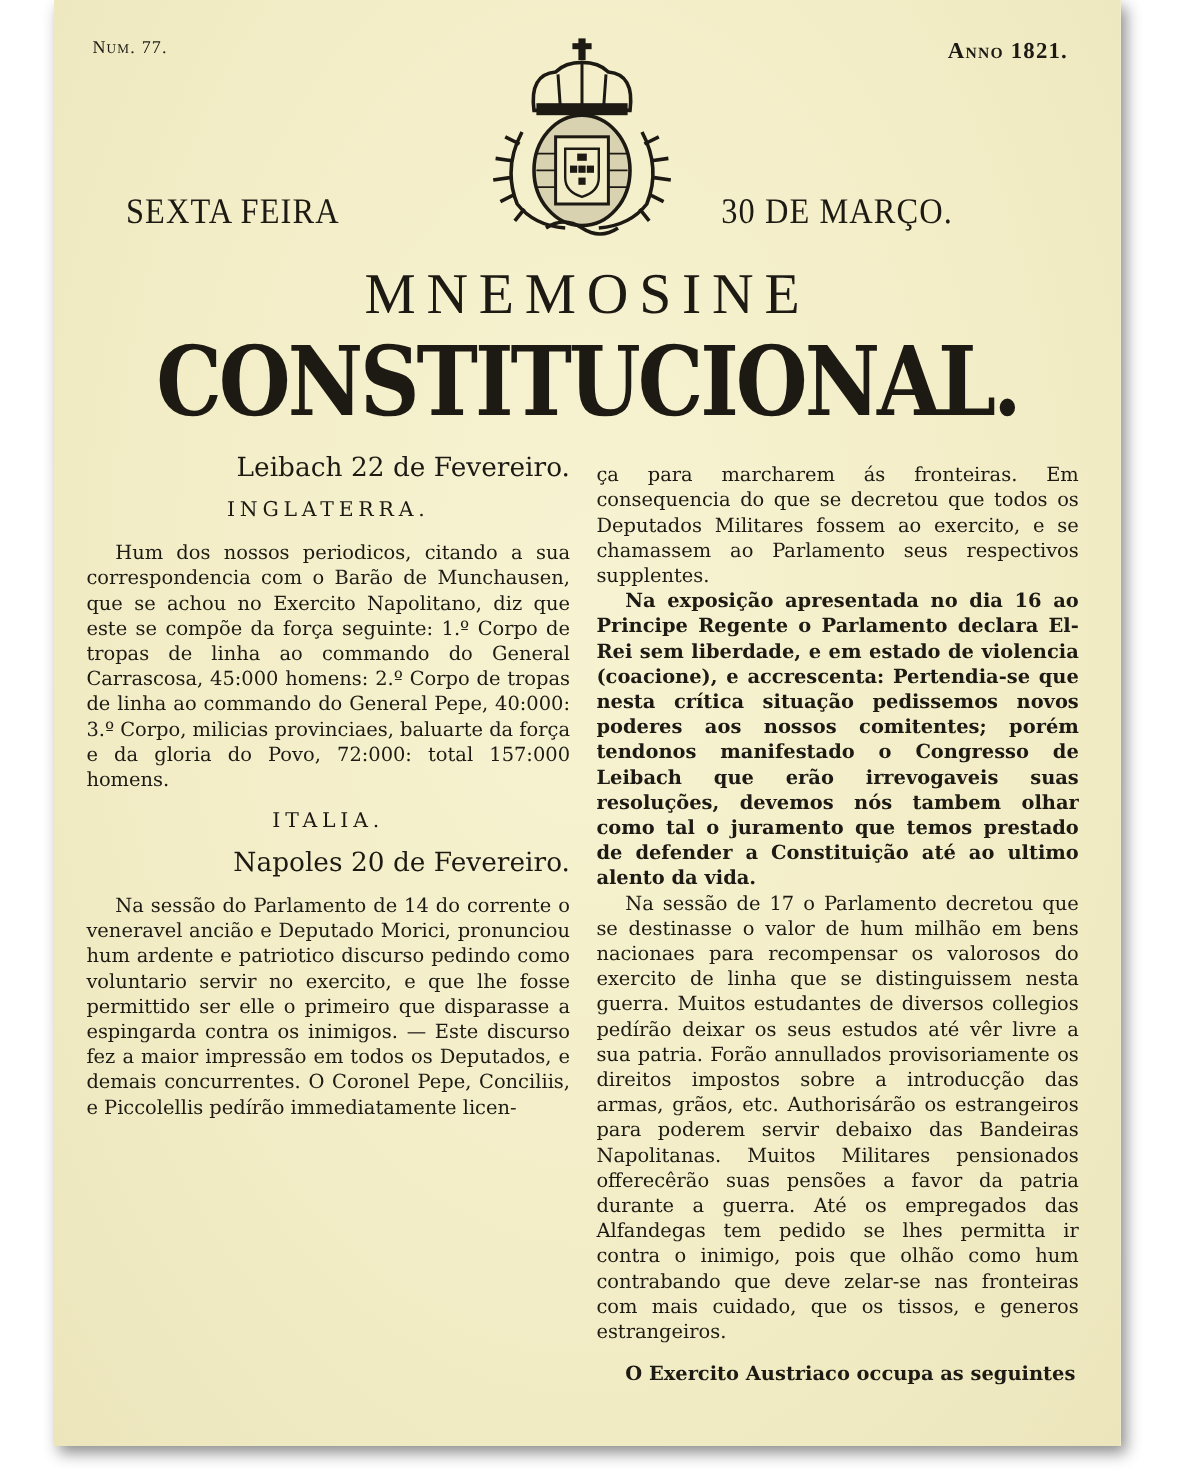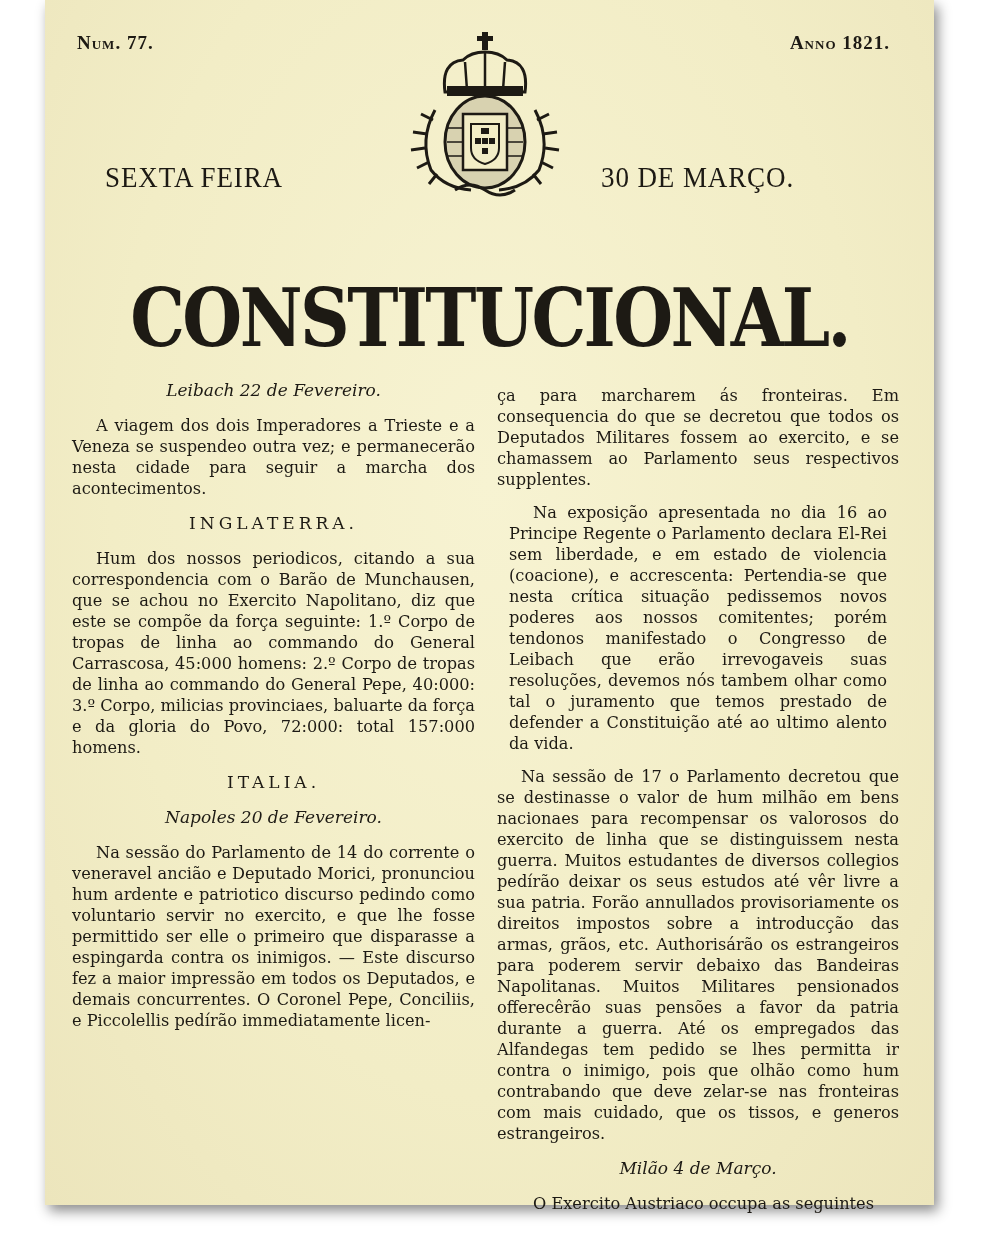--- a/index.html
+++ b/index.html
@@ -4,35 +4,35 @@
 <style>
   html, body { margin:0; padding:0; background:#ffffff; }
   body { width:992px; height:1236px; position:relative; overflow:hidden; }
   .page {
     position:absolute; left:45px; top:0; width:889px; height:1205px;
     background: radial-gradient(ellipse at 50% 40%, #f7f3d2 0%, #f2edc6 60%, #ece5bc 100%);
     box-shadow: 4px 6px 12px rgba(0,0,0,0.45);
     color:#1d1a14;
     font-family:"DejaVu Serif", "Liberation Serif", serif;
   }
-  .hdr-left { position:absolute; left:32px; top:32px; font-family:"Liberation Serif", serif; font-size:19px; font-weight:bold; letter-spacing:1px; }
+  .hdr-left { position:absolute; left:32px; top:32px; font-family:"Liberation Serif", serif; font-size:15px; font-weight:normal; letter-spacing:1px; }
   .hdr-right { position:absolute; right:44px; top:32px; font-family:"Liberation Serif", serif; font-size:19px; font-weight:bold; letter-spacing:1px;text-align:center; }
   .sc { font-variant: small-caps; }
   .crest { position:absolute; left:360px; top:30px; width:160px; height:168px; }
   .day-left { position:absolute; left:60px; top:160px; font-family:"Liberation Serif", serif; font-size:30px; letter-spacing:1px; transform:scaleX(0.9); transform-origin:left; }
   .day-right { position:absolute; left:556px; top:160px; font-family:"Liberation Serif", serif; font-size:30px; letter-spacing:1px; transform:scaleX(0.9); transform-origin:left; }
   .title1 { position:absolute; left:0; width:889px; top:218px; text-align:center; font-family:"Liberation Serif", serif; font-size:48px; letter-spacing:9px; }
   .title2 { position:absolute; left:0; width:889px; top:278px; text-align:center; font-family:"DejaVu Serif", serif; font-weight:bold; font-size:80px; letter-spacing:-3px; transform:scaleX(0.86); transform-origin:center; line-height:1; }
   .col { position:absolute; top:380px; font-size:16.2px; line-height:21px; text-align:justify; }
   .col.left { left:27px; width:403px; }
   .col.right { left:452px; width:402px; top:385px; }
   .section { text-align:center; letter-spacing:4px; font-size:17px; margin:0 0 14px 0; }
-  .dateline { text-align:center; font-style:italic; font-size:17px; margin:0 0 14px 0; }
+  .dateline { text-align:right; font-size:22px; margin:0 0 14px 0; }
   .para { text-indent:24px; margin:0 0 14px 0; }
-  .para.tight { margin:12px; }
+  .para.tight { margin:0;font-weight:bold; }
   .para.noindent-top { text-indent:0; margin:0; }
 </style>
 </head>
 <body>
 
 <div class="page">
 
   <div class="hdr-left sc">Num. 77.</div>
   <div class="hdr-right sc">Anno 1821.</div>
 
@@ -61,35 +61,34 @@
       <path d="M28 90 l-12 -6 M22 104 l-14 -2 M20 118 l-14 2 M24 132 l-12 6 M32 144 l-8 10" stroke="#1d1a14" stroke-width="3"></path>
       <path d="M132 90 l12 -6 M138 104 l14 -2 M140 118 l14 2 M136 132 l12 6 M128 144 l8 10" stroke="#1d1a14" stroke-width="3"></path>
 
       <path d="M50 160 q15 -10 30 0 q15 10 30 0" fill="none" stroke="#1d1a14" stroke-width="3"></path>
     </svg>
   </div>
 
   <div class="day-left">SEXTA FEIRA</div>
   <div class="day-right">30 DE MARÇO.</div>
 
+  <div class="title1">MNEMOSINE</div>
   <div class="title2">CONSTITUCIONAL.</div>
 
   <div class="col left">
     <div class="dateline">Leibach 22 de Fevereiro.</div>
-    <p class="para">A viagem dos dois Imperadores a Trieste e a Veneza se suspendeo outra vez; e permanecerão nesta cidade para seguir a marcha dos acontecimentos.</p>
 
     <div class="section">INGLATERRA.</div>
     <p class="para">Hum dos nossos periodicos, citando a sua correspondencia com o Barão de Munchausen, que se achou no Exercito Napolitano, diz que este se compõe da força seguinte: 1.º Corpo de tropas de linha ao commando do General Carrascosa, 45:000 homens: 2.º Corpo de tropas de linha ao commando do General Pepe, 40:000: 3.º Corpo, milicias provinciaes, baluarte da força e da gloria do Povo, 72:000: total 157:000 homens.</p>
 
     <div class="section">ITALIA.</div>
     <div class="dateline">Napoles 20 de Fevereiro.</div>
     <p class="para">Na sessão do Parlamento de 14 do corrente o veneravel ancião e Deputado Morici, pronunciou hum ardente e patriotico discurso pedindo como voluntario servir no exercito, e que lhe fosse permittido ser elle o primeiro que disparasse a espingarda contra os inimigos. — Este discurso fez a maior impressão em todos os Deputados, e demais concurrentes. O Coronel Pepe, Conciliis, e Piccolellis pedírão immediatamente licen-</p>
   </div>
 
   <div class="col right">
     <p class="para noindent-top">ça para marcharem ás fronteiras. Em consequencia do que se decretou que todos os Deputados Militares fossem ao exercito, e se chamassem ao Parlamento seus respectivos supplentes.</p>
     <p class="para tight">Na exposição apresentada no dia 16 ao Principe Regente o Parlamento declara El-Rei sem liberdade, e em estado de violencia (coacione), e accrescenta: Pertendia-se que nesta crítica situação pedissemos novos poderes aos nossos comitentes; porém tendonos manifestado o Congresso de Leibach que erão irrevogaveis suas resoluções, devemos nós tambem olhar como tal o juramento que temos prestado de defender a Constituição até ao ultimo alento da vida.</p>
     <p class="para">Na sessão de 17 o Parlamento decretou que se destinasse o valor de hum milhão em bens nacionaes para recompensar os valorosos do exercito de linha que se distinguissem nesta guerra. Muitos estudantes de diversos collegios pedírão deixar os seus estudos até vêr livre a sua patria. Forão annullados provisoriamente os direitos impostos sobre a introducção das armas, grãos, etc. Authorisárão os estrangeiros para poderem servir debaixo das Bandeiras Napolitanas. Muitos Militares pensionados offerecêrão suas pensões a favor da patria durante a guerra. Até os empregados das Alfandegas tem pedido se lhes permitta ir contra o inimigo, pois que olhão como hum contrabando que deve zelar-se nas fronteiras com mais cuidado, que os tissos, e generos estrangeiros.</p>
-    <div class="dateline">Milão 4 de Março.</div>
     <p class="para tight">O Exercito Austriaco occupa as seguintes</p>
   </div>
 
 </div>
 
 </body></html>

